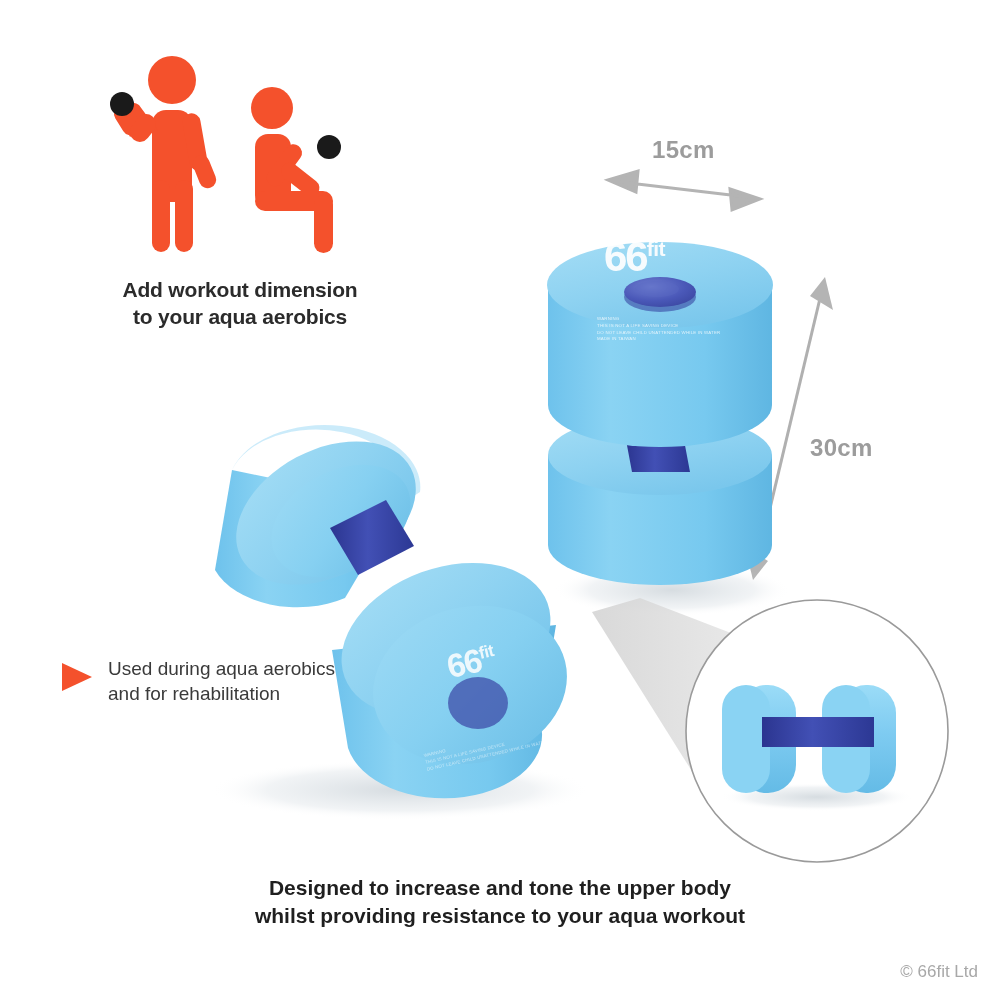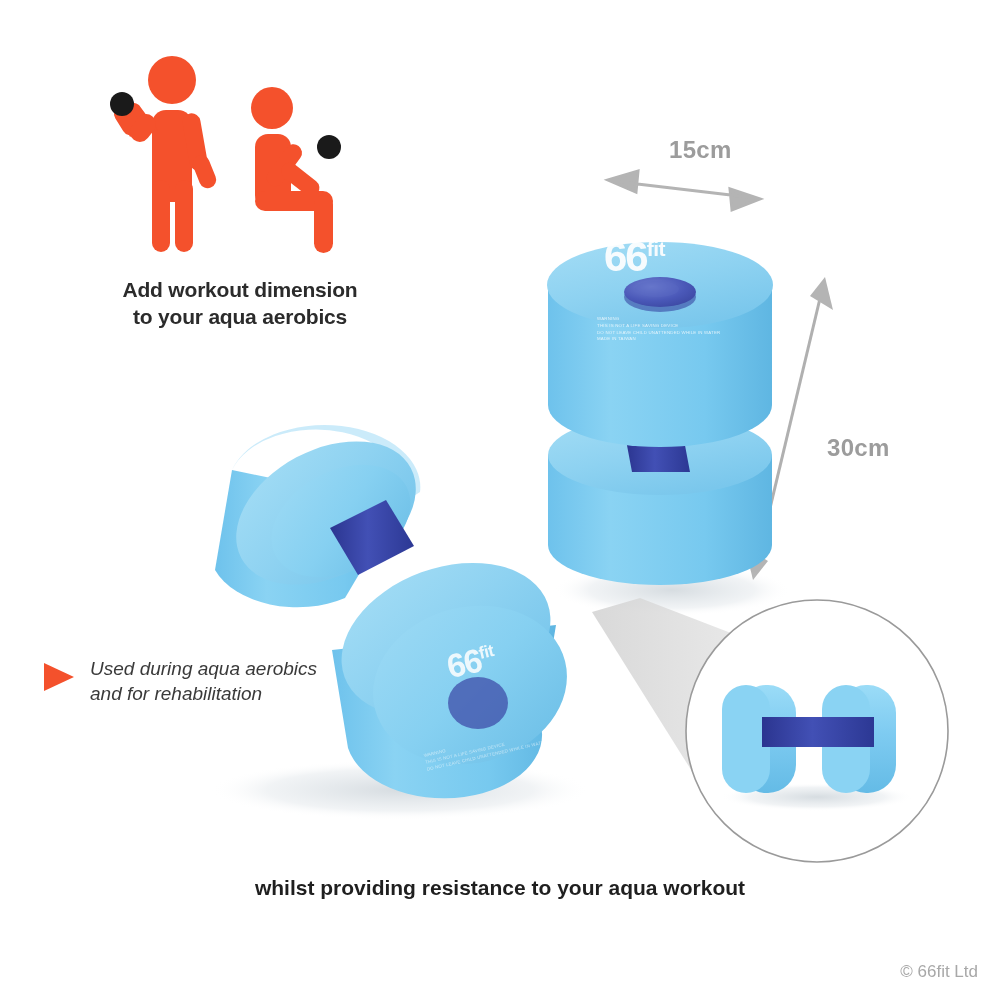--- a/index.html
+++ b/index.html
@@ -7,29 +7,29 @@
   #stage{position:relative;width:1000px;height:1000px;background:#ffffff;}
 
   
   .pictos{position:absolute;left:100px;top:55px;width:270px;height:200px;}
   .pic-svg{display:block;}
 
   .headline{position:absolute;left:60px;top:276px;width:360px;text-align:center;
     font-size:21px;font-weight:bold;color:#2b2b2b;line-height:1.30;letter-spacing:-0.2px;}
 
   
-  .bullets{position:absolute;left:44px;top:657px;width:300px;font-style:italic;}
+  .bullets{position:absolute;left:62px;top:657px;width:300px;}
   .bullet{display:flex;align-items:flex-start;margin-bottom:28px;}
   .tri{flex:0 0 auto;width:0;height:0;margin-top:6px;margin-right:16px;
     border-top:14px solid transparent;border-bottom:14px solid transparent;
     border-left:30px solid #f4512c;}
   .btxt{font-size:19px;color:#3a3a3a;line-height:1.30;}
 
   
-  .dimlabel{position:absolute;color:#9c9c9c;font-size:24px;font-weight:bold;letter-spacing:.3px;margin-left:17px;}
+  .dimlabel{position:absolute;color:#9c9c9c;font-size:24px;font-weight:bold;letter-spacing:.3px;}
   #dim-15{left:652px;top:136px;}
   #dim-30{left:810px;top:434px;}
 
   
   .caption{position:absolute;left:120px;top:874px;width:760px;text-align:center;
     font-size:21px;font-weight:bold;color:#1f1f1f;line-height:1.34;}
 
   .copyright{position:absolute;right:22px;bottom:18px;color:#a8a8a8;font-size:17px;margin-left:15px;}
 
   
@@ -205,17 +205,18 @@
   <div class="dimlabel" id="dim-30">30cm</div>
 
   <div class="bullets">
     <div class="bullet">
       <span class="tri"></span>
       <span class="btxt">Used during aqua aerobics and for rehabilitation</span>
     </div>
   </div>
 
   <div class="caption">
+    <div>Designed to increase and tone the upper body</div>
     <div>whilst providing resistance to your aqua workout</div>
   </div>
 
   <div class="copyright">© 66fit Ltd</div>
 </div>
 
 </body></html>

